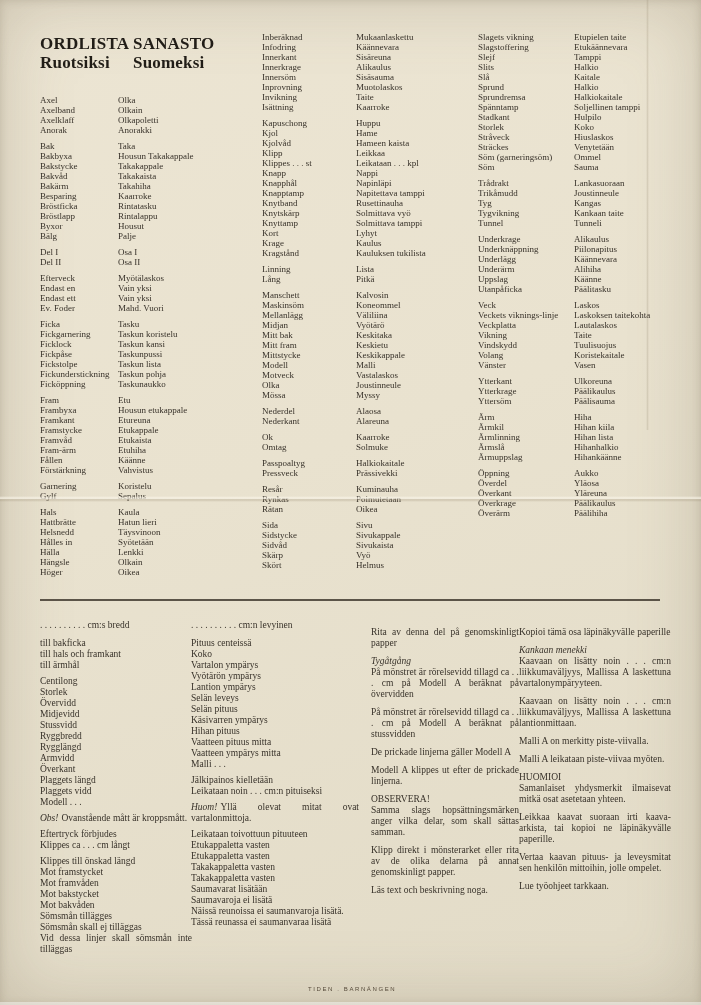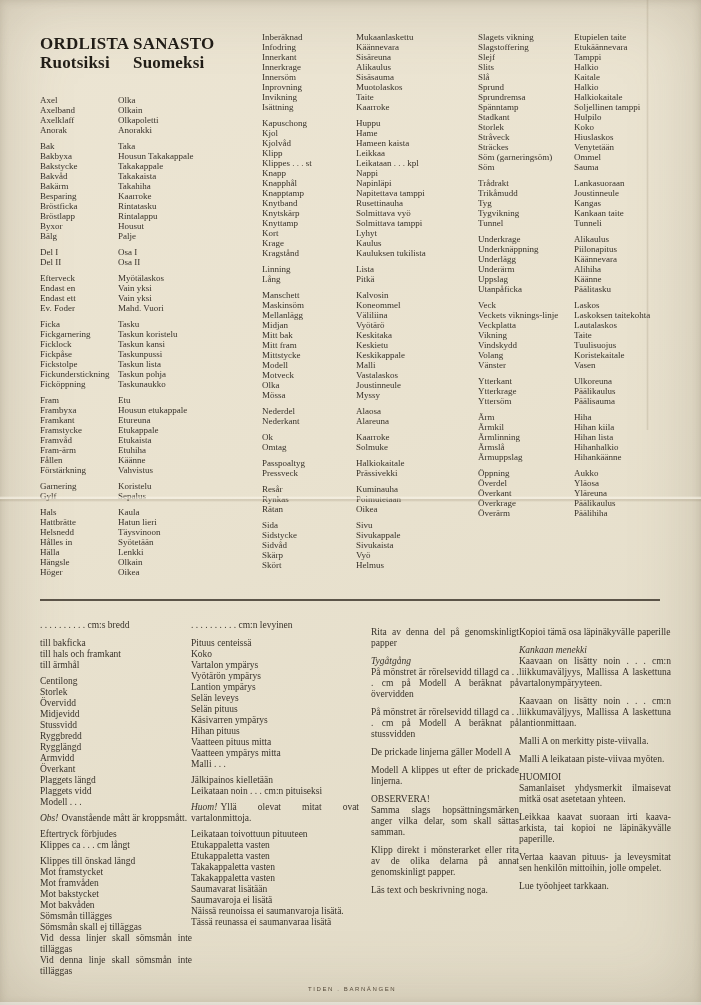--- a/index.html
+++ b/index.html
@@ -701,21 +701,20 @@
       </div>
       <div class="ms-group">
         <div class="ms-line">Klippes till önskad längd</div>
         <div class="ms-line">Mot framstycket</div>
         <div class="ms-line">Mot framvåden</div>
         <div class="ms-line">Mot bakstycket</div>
         <div class="ms-line">Mot bakvåden</div>
         <div class="ms-line">Sömsmån tillägges</div>
         <div class="ms-line">Sömsmån skall ej tilläggas</div>
         <div class="ms-line">Vid dessa linjer skall sömsmån inte tilläggas</div>
-        <div class="ms-line">Vid denna linje skall sömsmån inte tilläggas</div>
       </div>
     </div>
   <div id="ms-1" class="ms-col">
       <div class="ms-header">. . . . . . . . . . cm:n levyinen</div>
       <div class="ms-group">
         <div class="ms-line">Pituus centeissä</div>
         <div class="ms-line">Koko</div>
         <div class="ms-line">Vartalon ympärys</div>
         <div class="ms-line">Vyötärön ympärys</div>
         <div class="ms-line">Lantion ympärys</div>

